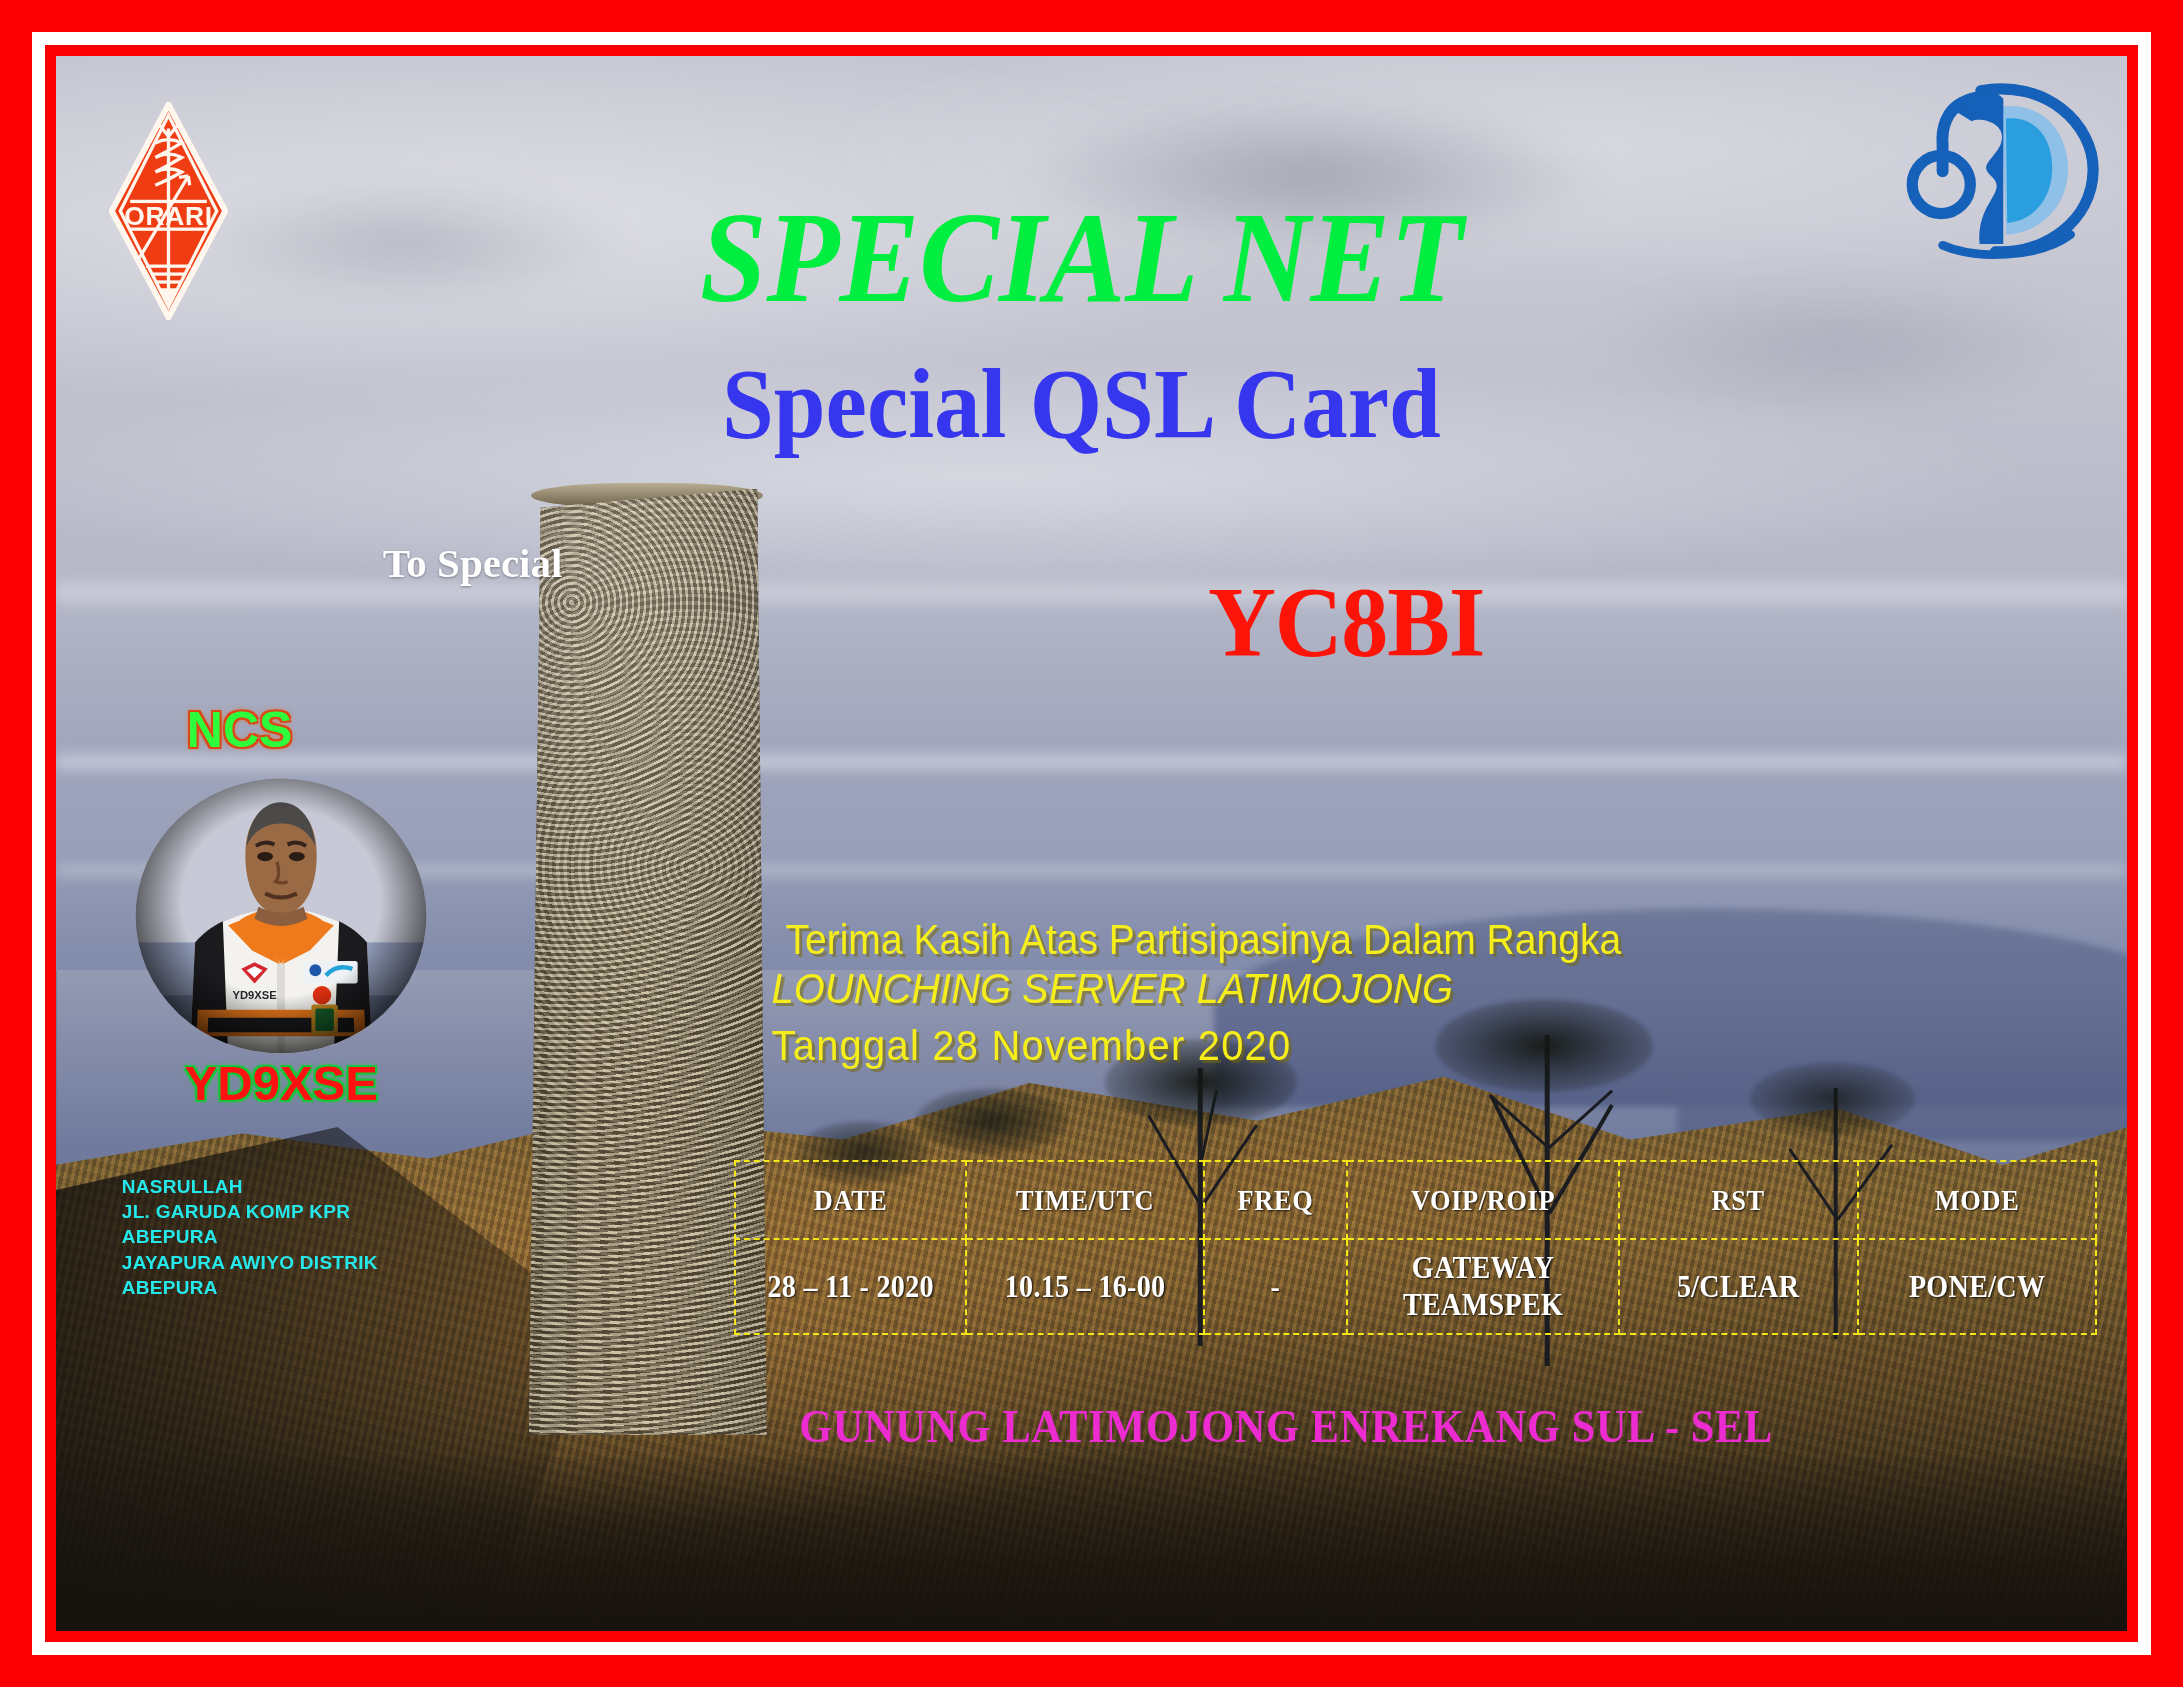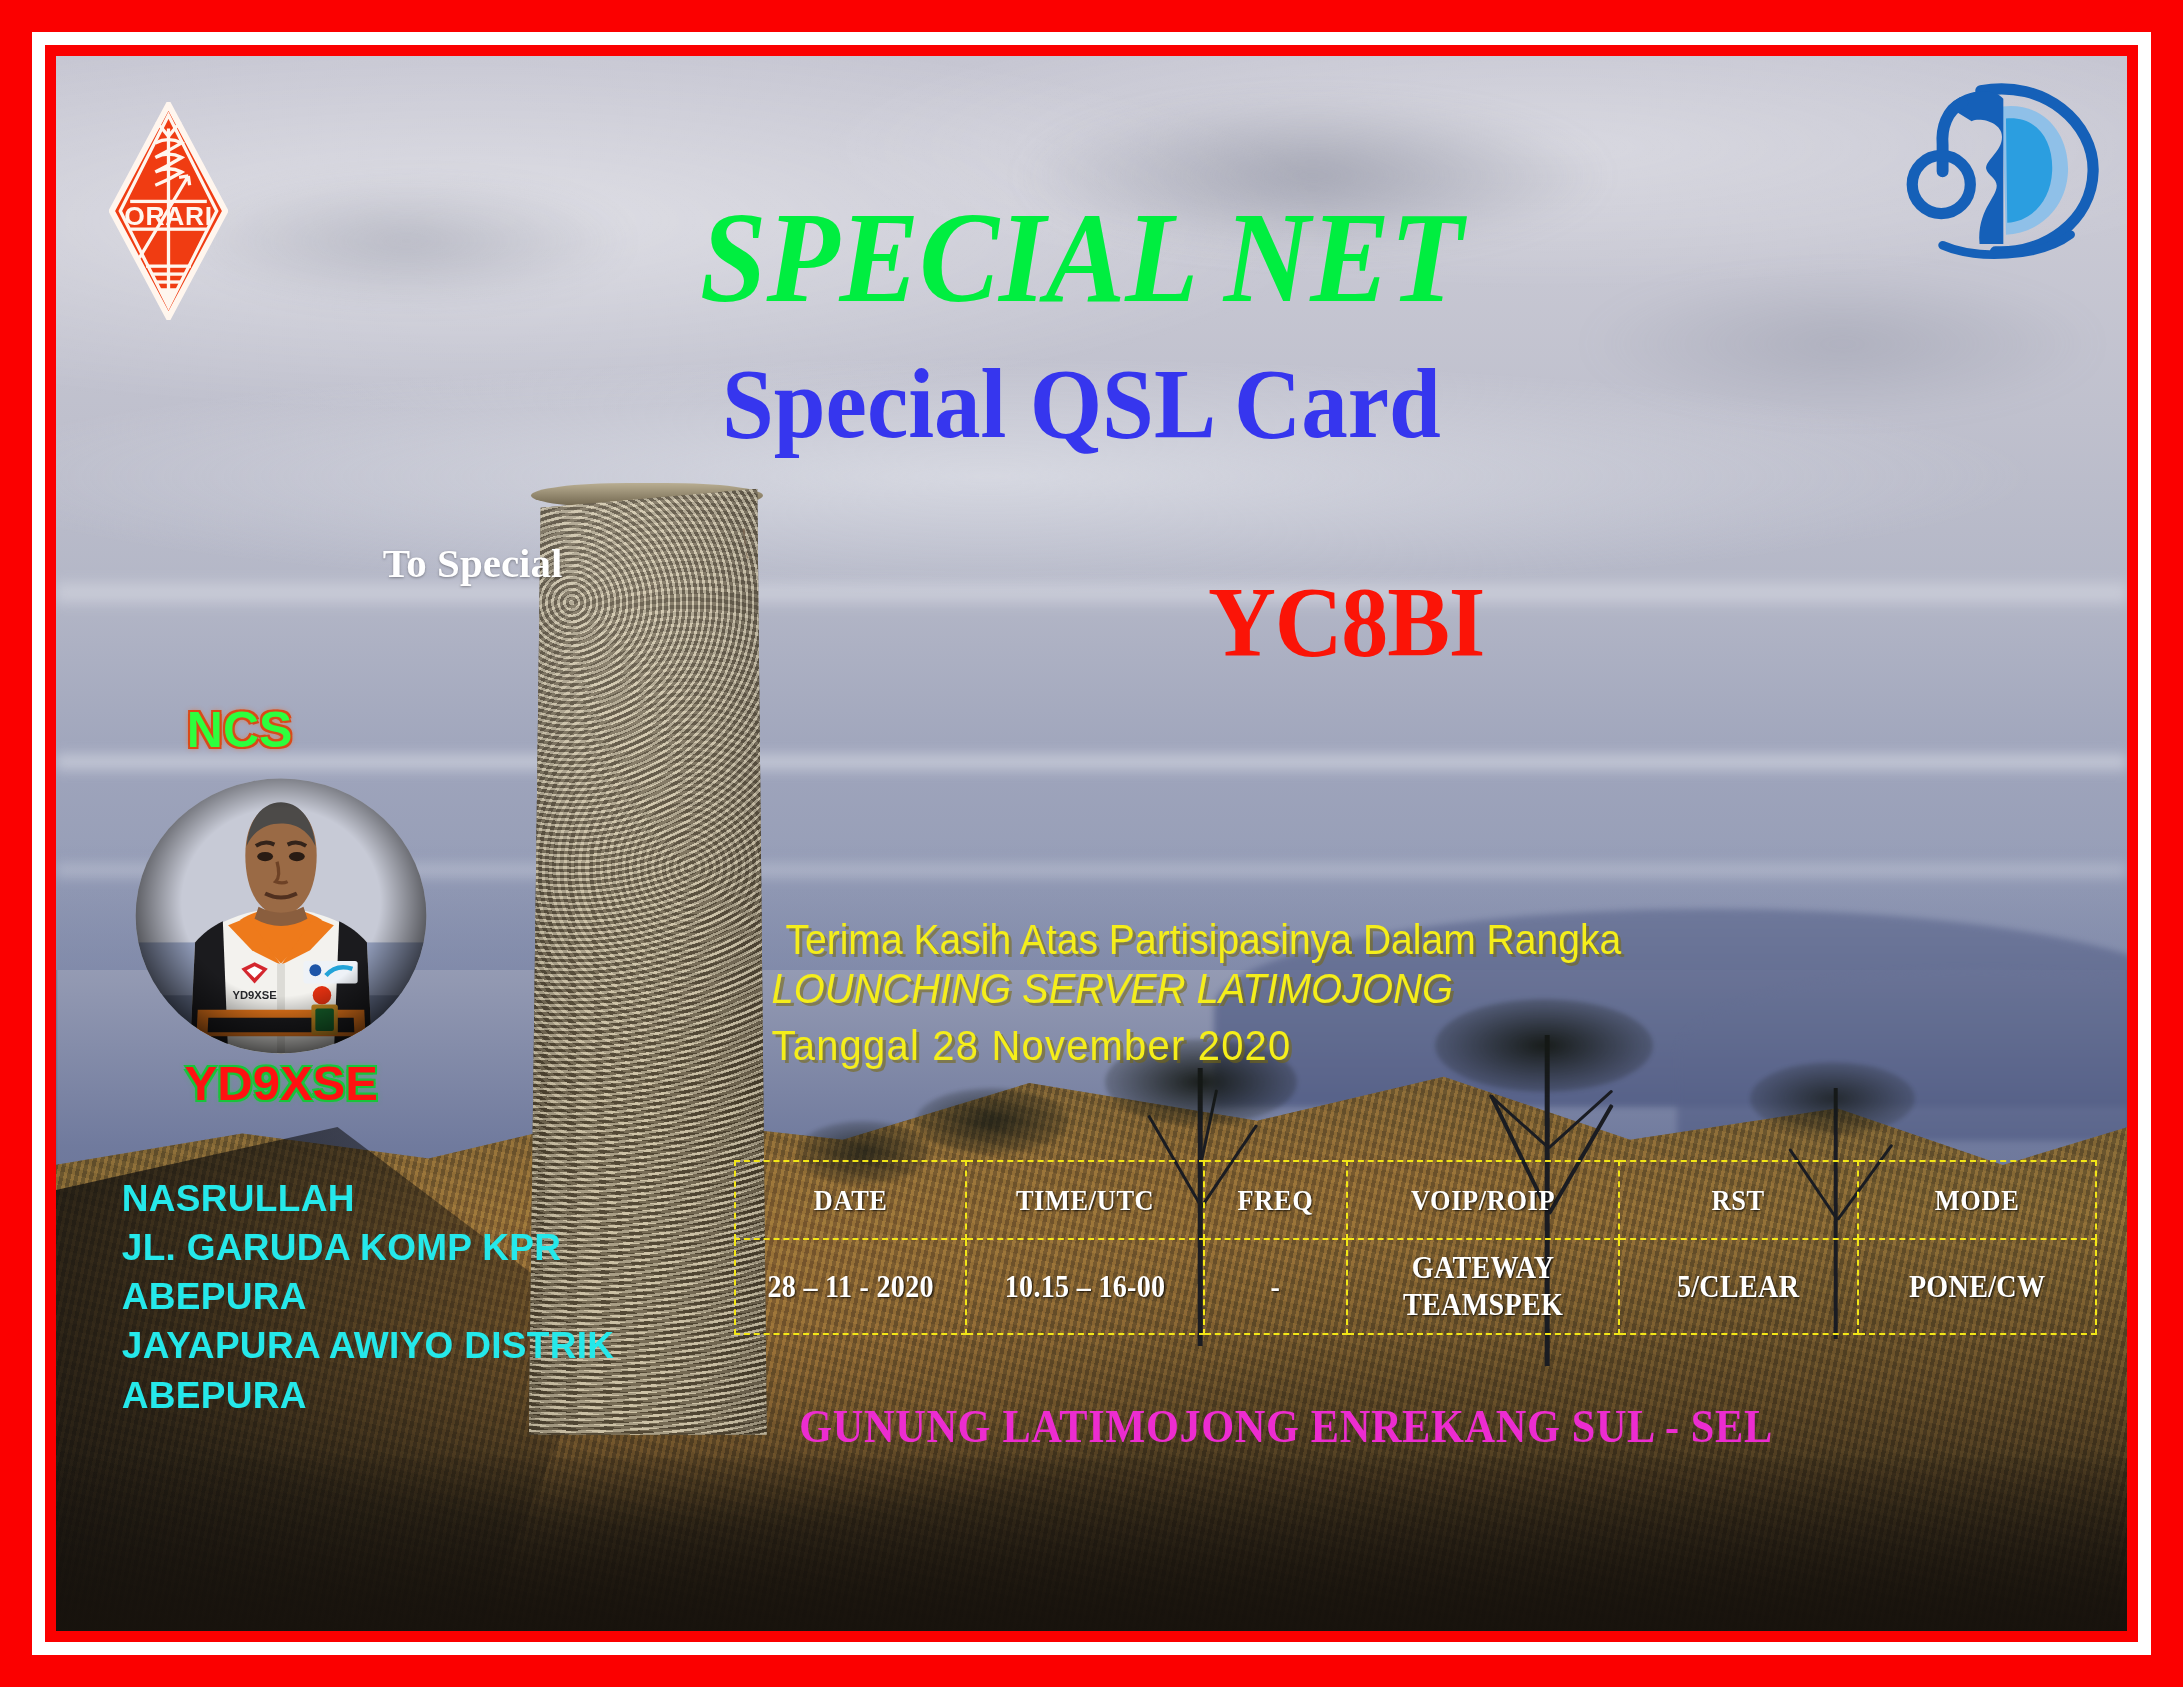--- a/index.html
+++ b/index.html
@@ -191,21 +191,21 @@
     position:absolute; left:93px; top:999px; width:265px; text-align:center;
     font-size:49px; font-weight:700; color:#ff1111;
     font-family:"Liberation Sans", sans-serif;
     text-shadow: -2px -2px 0 #18c43a, 2px -2px 0 #18c43a, -2px 2px 0 #18c43a, 2px 2px 0 #18c43a, 0 0 6.6px rgba(30,220,60,.8);
   }
 
   
   .addr {
     position:absolute; left:66px; top:1118px; width:549px;
     font-family:"Liberation Sans", sans-serif;
-    font-weight:700; font-size:37px; line-height:1.33; color:#25e8ea;
+    font-weight:700; font-size:19px; line-height:1.33; color:#25e8ea;
     letter-spacing:0.3px;
   }
   .addr div { white-space:nowrap; }
 
   
   .yellow-block {
     position:absolute; left:681px; top:850px; width:1383px;
     text-align:left; color:#f5ee1a;
     font-family:"Liberation Sans", sans-serif; font-weight:400;
     text-shadow:3.3px 3.3px 0 rgba(120,104,10,.55);

